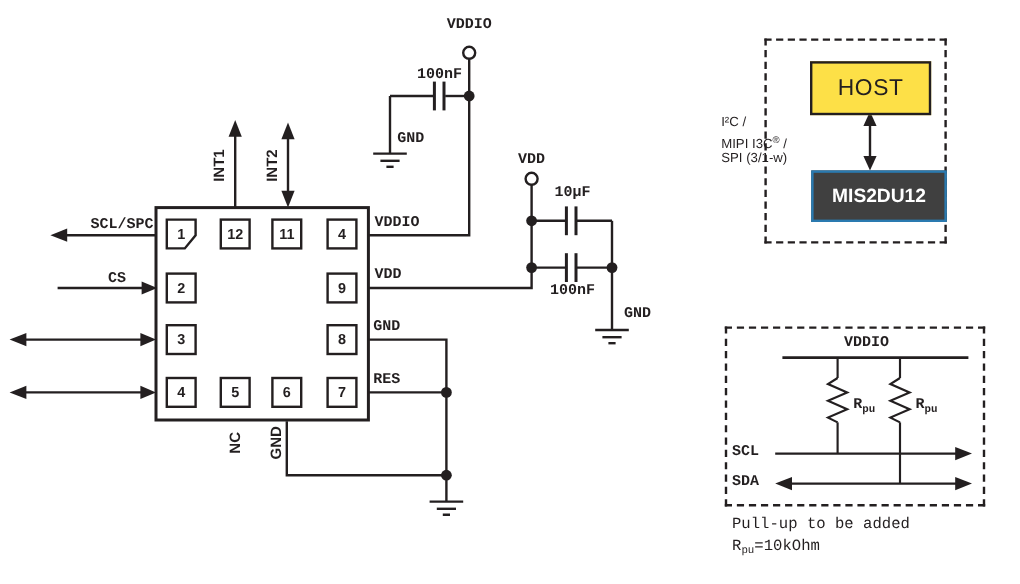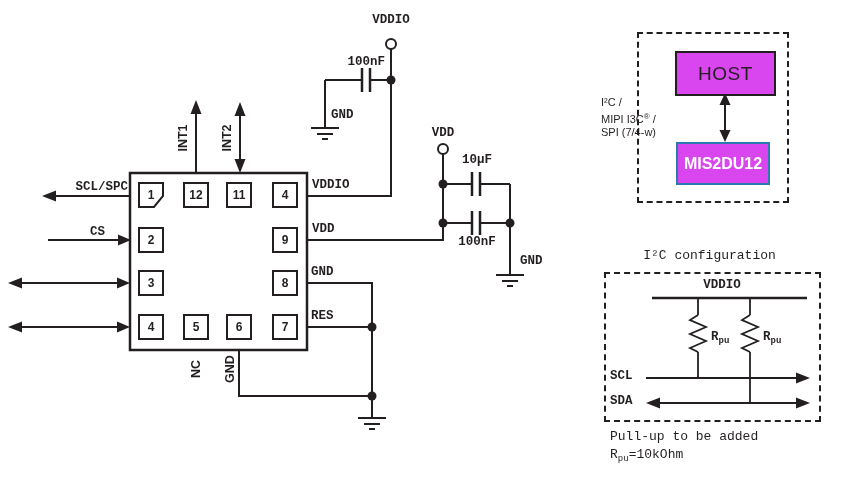--- a/index.html
+++ b/index.html
@@ -21,26 +21,26 @@
     transform:rotate(-90deg); transform-origin:center center;
   }
   .pin {
     position:absolute; width:24px; height:24px; display:flex;
     align-items:center; justify-content:center;
     font-size:12px; font-weight:bold; color:#231f20;
   }
   .dashed-box { position:absolute; border:2px dashed #231f20; }
   .host-box {
     position:absolute; left:675px; top:51px; width:97px; height:41px;
-    border:2.5px solid #231f20; background:#d946ef; display:flex;
+    border:2.5px solid #231f20; background:#fde047; display:flex;
     align-items:center; justify-content:center; font-size:19px; letter-spacing:0.5px;
   }
   .chip-box {
-    position:absolute; left:676px; top:142px; width:94px; height:43px;
-    background:#d946ef; border:2px solid #2a7ab0; display:flex;
+    position:absolute; left:676px; top:142px; width:113px; height:43px;
+    background:#404040; border:2px solid #2a7ab0; display:flex;
     align-items:center; justify-content:center;
     color:#ffffff; font-size:16px; font-weight:bold; box-sizing:border-box;
   }
   .bus-lbl { position:absolute; left:601px; width:120px; 
     font-size:11px; font-weight:normal; white-space:nowrap; line-height:13px; }
   .sub { font-size:9px; vertical-align:-3px; }
   .sup { font-size:8px; vertical-align:4px; }
 </style>
 </head>
 <body>
@@ -190,24 +190,23 @@
   <div class="lbl" style="left:331px;top:108px">GND</div>
   <div class="lbl ctr" style="left:408px;top:126px;width:70px">VDD</div>
   <div class="lbl ctr" style="left:442px;top:153px;width:70px">10µF</div>
   <div class="lbl ctr" style="left:442px;top:235px;width:70px">100nF</div>
   <div class="lbl" style="left:520px;top:254px">GND</div>
 
   <div class="dashed-box" style="left:637px;top:32px;width:148px;height:167px"></div>
   <div class="host-box">HOST</div>
   <div class="bus-lbl" style="top:96px">I²C /</div>
   <div class="bus-lbl" style="top:110px"><span>MIPI I3C</span><span class="sup">®</span><span> /</span></div>
-  <div class="bus-lbl" style="top:126px">SPI (7/4-w)</div>
+  <div class="bus-lbl" style="top:126px">SPI (3/1-w)</div>
   <div class="chip-box">MIS2DU12</div>
 
-  <div class="lbl lbl-n ctr" style="left:597px;top:249px;width:225px;font-size:13px">I²C configuration</div>
   <div class="dashed-box" style="left:604px;top:272px;width:213px;height:146px"></div>
   <div class="lbl ctr" style="left:672px;top:278px;width:100px">VDDIO</div>
   <div class="lbl" style="left:711px;top:330px"><span>R</span><span class="sub">pu</span></div>
   <div class="lbl" style="left:763px;top:330px"><span>R</span><span class="sub">pu</span></div>
   <div class="lbl" style="left:610px;top:369px">SCL</div>
   <div class="lbl" style="left:610px;top:394px">SDA</div>
   <div class="lbl lbl-n" style="left:610px;top:430px;font-size:13px">Pull-up to be added</div>
   <div class="lbl lbl-n" style="left:610px;top:448px;font-size:13px"><span>R</span><span class="sub">pu</span><span>=10kOhm</span></div>
 
 </div>

